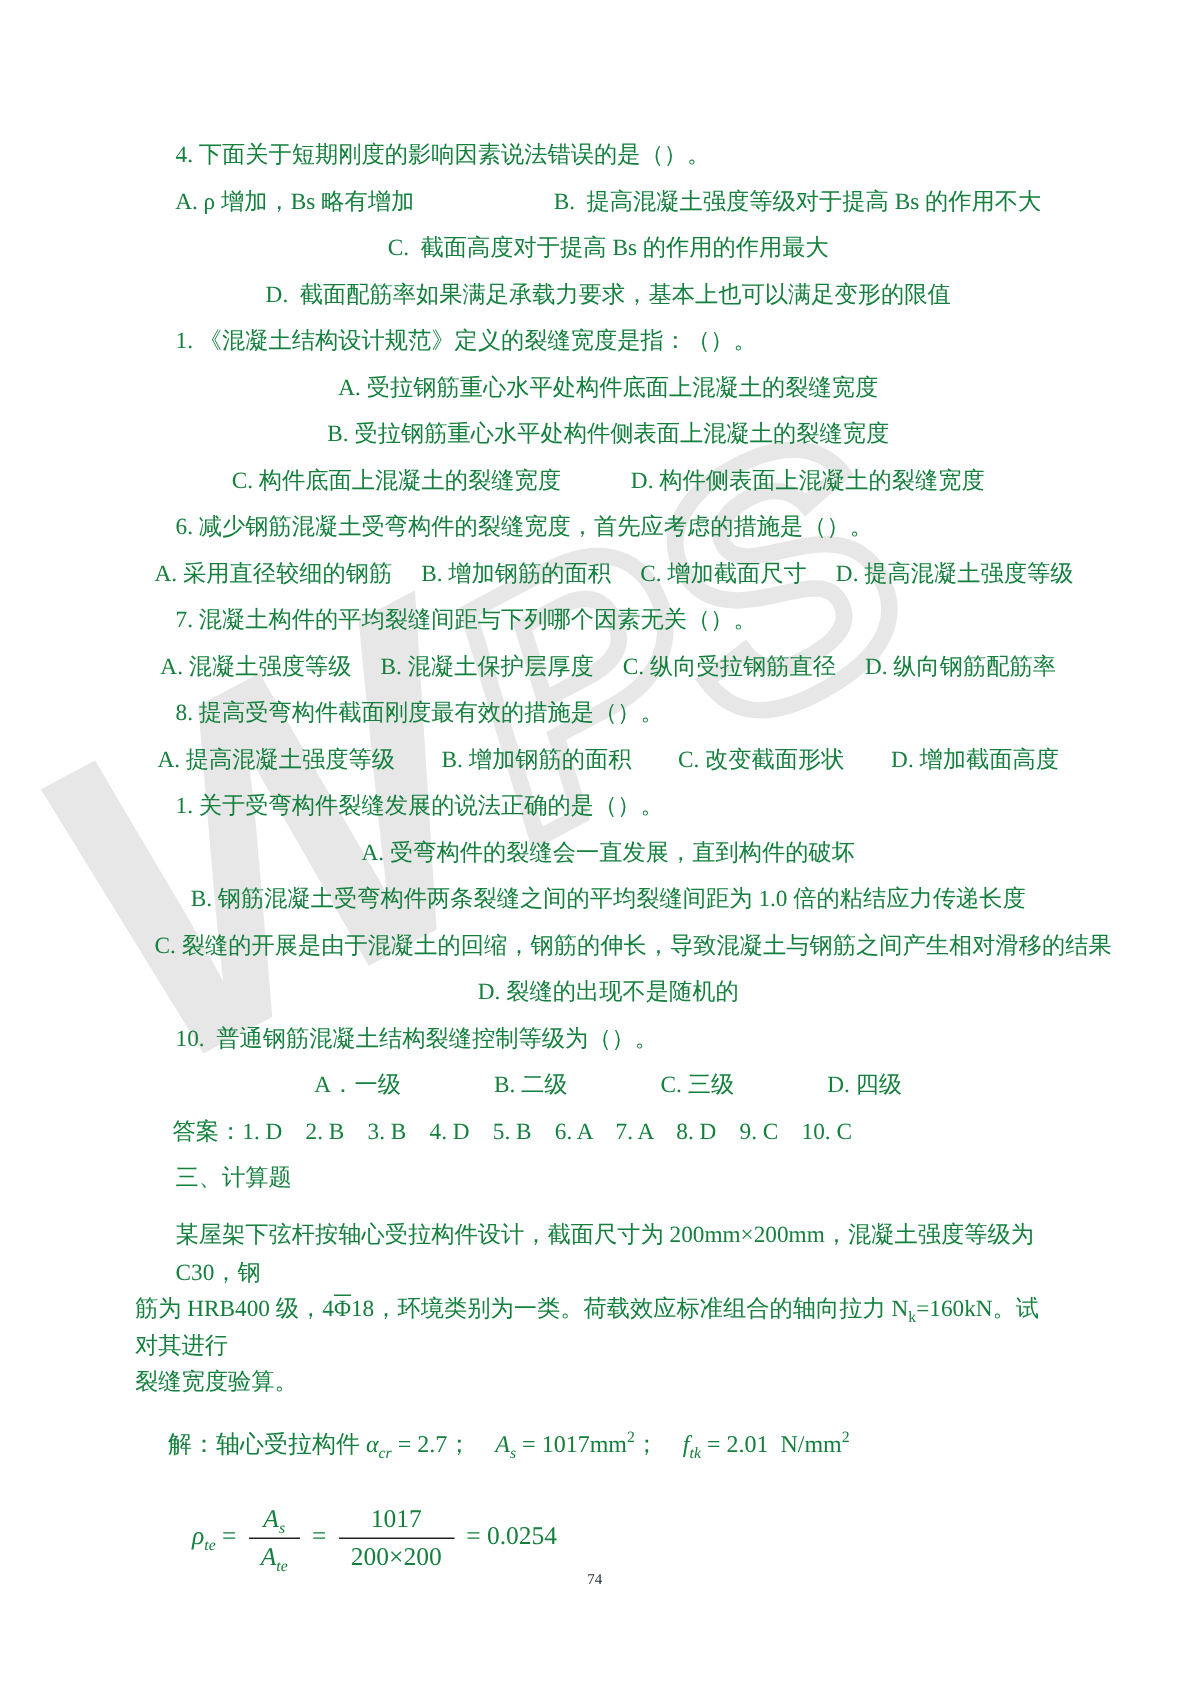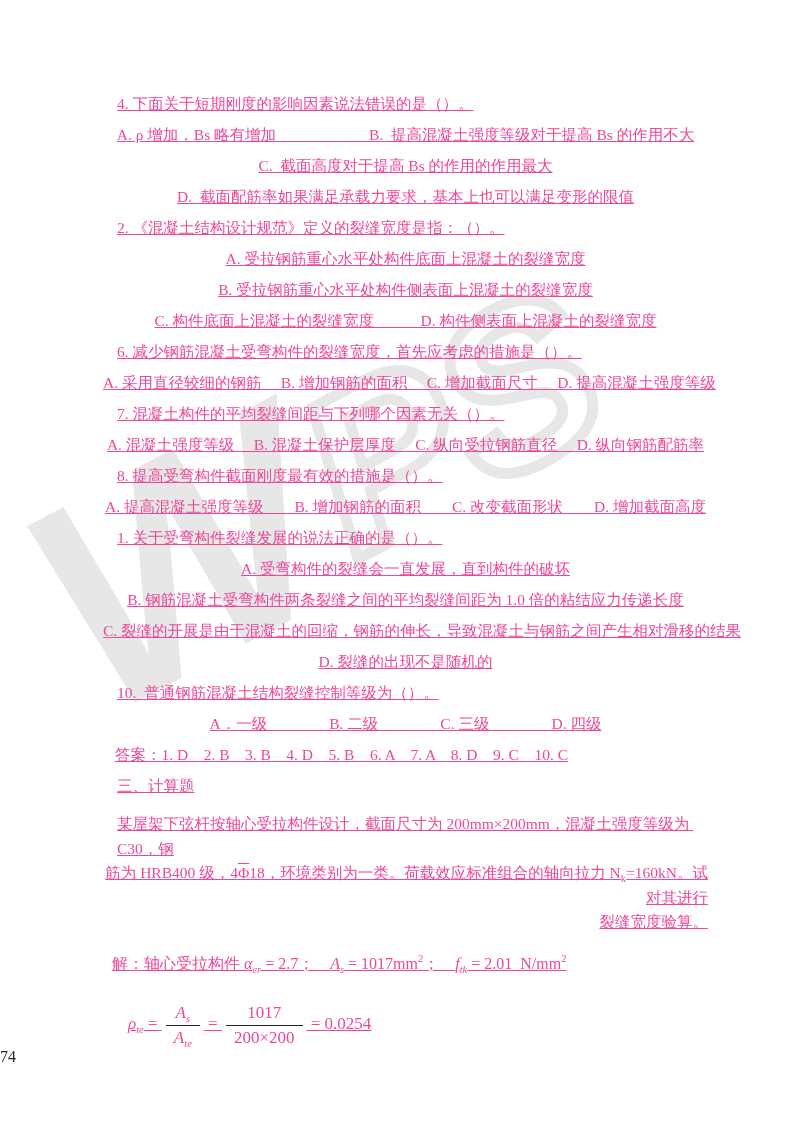--- a/index.html
+++ b/index.html
@@ -12,61 +12,60 @@
     color:#1e1e1e;
   }
   .watermark-svg{position:absolute;left:0;top:0;z-index:0;}
   .doc-body{
     position:absolute;left:90px;top:88px;width:618px;z-index:1;
   }
   .ln{
     white-space:pre;
     font-size:15.5px;
     line-height:31px;
-    color:#ec4899;
-    text-decoration:underline;
+    color:#15803d;
   }
   .k-question,.k-heading{padding-left:27px;}
   .k-option{padding-left:13px;text-align:center;}
   .k-answer{padding-left:25px;}
   .k-para-first{line-height:24.5px;padding-left:27px;margin-top:11px;white-space:pre-wrap;}
-  .k-para{line-height:24.5px;white-space:pre-wrap;text-align:right;}
+  .k-para{line-height:24.5px;white-space:pre-wrap;}
   .k-solution{margin-top:13px;padding-left:22px;font-size:16px;}
   .k-formula{margin-top:24px;padding-left:38px;font-size:17px;line-height:normal;}
   sub,sup{font-size:10.5px;line-height:0;}
   sub{vertical-align:-4px;}
   sup{vertical-align:7px;}
   .mi{font-style:italic;}
   .frac{display:inline-block;vertical-align:middle;text-align:center;margin:0 4px;}
   .frac .num{display:block;border-bottom:1.3px solid #222;padding:0 8px 2px;}
   .frac .den{display:block;padding:2px 8px 0;}
   .rebar{text-decoration:overline;}
   .page-number{
     position:absolute;left:0;right:0;top:1048px;z-index:1;
-    text-align:left;font-size:16px;color:#22283a;
+    text-align:center;font-size:10px;color:#22283a;
   }
 </style>
 </head>
 <body>
 
 <div class="page">
 
   <svg class="watermark-svg" width="793" height="1122" viewBox="0 0 793 1122" aria-hidden="true">
     <g transform="rotate(-28 140 700)">
       <text x="100" y="700" font-size="300" font-weight="bold" font-style="italic" font-family="Liberation Sans, DejaVu Sans, sans-serif" fill="#e7e7e7">W</text>
       <text x="395" y="678" font-size="225" font-weight="bold" font-style="italic" font-family="Liberation Sans, DejaVu Sans, sans-serif" fill="none" stroke-width="11" stroke="#e7e7e7">PS</text>
     </g>
   </svg>
 
   <div class="doc-body">
       <div class="ln k-question">4. 下面关于短期刚度的影响因素说法错误的是（）。</div>
       <div class="ln k-option">A. ρ 增加，Bs 略有增加　　　　　　B.  提高混凝土强度等级对于提高 Bs 的作用不大</div>
       <div class="ln k-option">C.  截面高度对于提高 Bs 的作用的作用最大</div>
       <div class="ln k-option">D.  截面配筋率如果满足承载力要求，基本上也可以满足变形的限值</div>
-      <div class="ln k-question">2. 《混凝土结构设计规范》定义的裂缝宽度是指：（）。</div>
+      <div class="ln k-question">1. 《混凝土结构设计规范》定义的裂缝宽度是指：（）。</div>
       <div class="ln k-option">A. 受拉钢筋重心水平处构件底面上混凝土的裂缝宽度</div>
       <div class="ln k-option">B. 受拉钢筋重心水平处构件侧表面上混凝土的裂缝宽度</div>
       <div class="ln k-option">C. 构件底面上混凝土的裂缝宽度　　　D. 构件侧表面上混凝土的裂缝宽度</div>
       <div class="ln k-question">6. 减少钢筋混凝土受弯构件的裂缝宽度，首先应考虑的措施是（）。</div>
       <div class="ln k-option">A. 采用直径较细的钢筋　 B. 增加钢筋的面积　 C. 增加截面尺寸　 D. 提高混凝土强度等级</div>
       <div class="ln k-question">7. 混凝土构件的平均裂缝间距与下列哪个因素无关（）。</div>
       <div class="ln k-option">A. 混凝土强度等级　 B. 混凝土保护层厚度　 C. 纵向受拉钢筋直径　 D. 纵向钢筋配筋率</div>
       <div class="ln k-question">8. 提高受弯构件截面刚度最有效的措施是（）。</div>
       <div class="ln k-option">A. 提高混凝土强度等级　　B. 增加钢筋的面积　　C. 改变截面形状　　D. 增加截面高度</div>
       <div class="ln k-question">1. 关于受弯构件裂缝发展的说法正确的是（）。</div>

